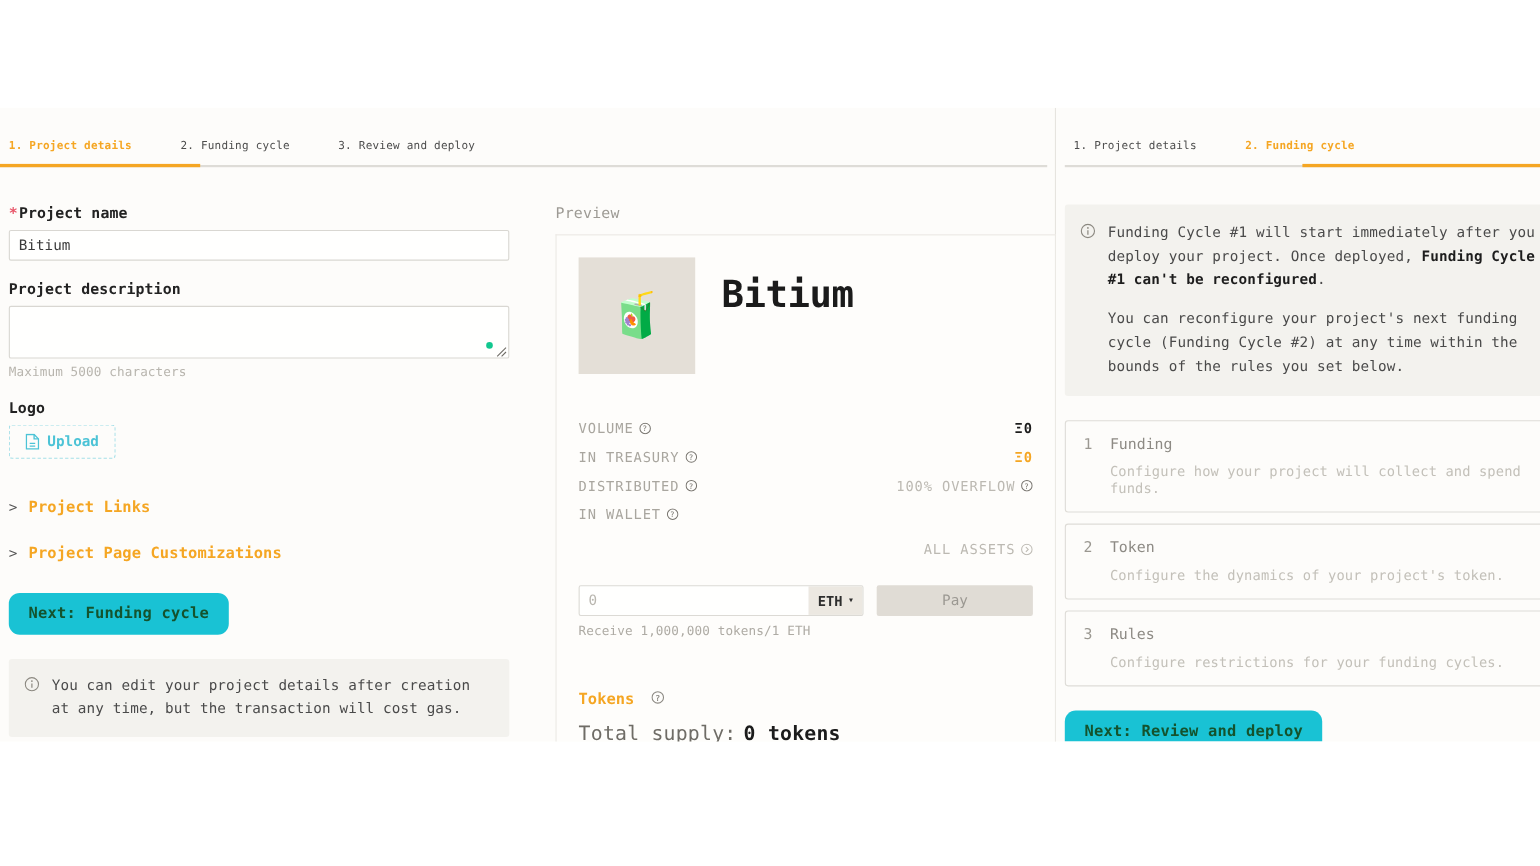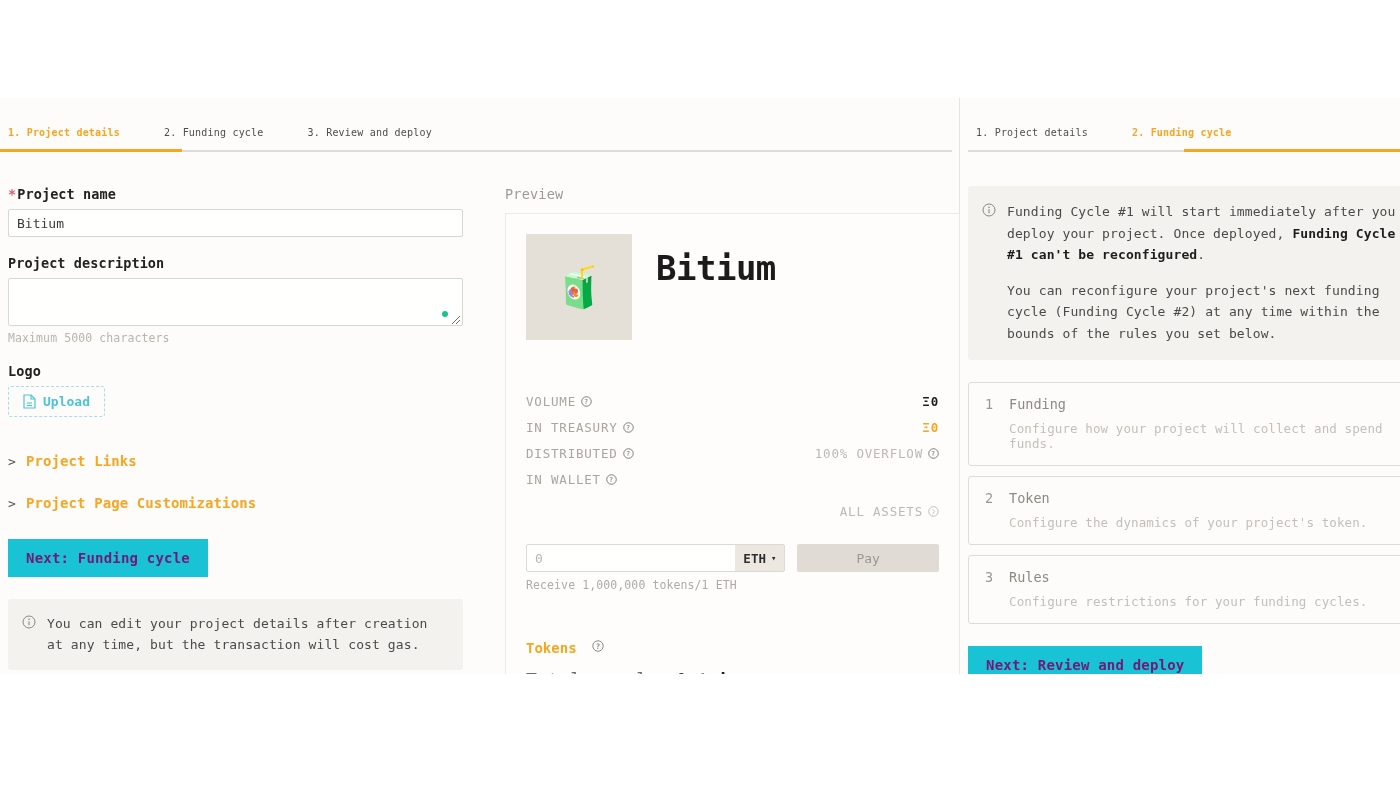--- a/index.html
+++ b/index.html
@@ -153,23 +153,23 @@
     font-weight: 700;
     cursor: pointer;
     padding: 6px 0;
     letter-spacing: .1px;
   }
   .chev { color: #555; font-weight: 400; font-size: 13px; }
 
   .btn-teal {
     display: inline-block;
     background: #19c2d4;
-    color: #701a75;
+    color: #14532d;
     border: none;
-    border-radius: 0;
+    border-radius: 10px;
     font-family: inherit;
     font-size: 14px;
     font-weight: 700;
     padding: 11px 18px;
     cursor: pointer;
     letter-spacing: .2px;
   }
 
   .infobox {
     background: #f3f2ee;
@@ -218,21 +218,21 @@
     flex: 0 0 106px;
   }
   .proj-name {
     font-size: 34px;
     font-weight: 700;
     color: #1b1b1b;
     letter-spacing: -.5px;
     margin-top: 14px;
   }
 
-  .stats { margin-top: 48px; }
+  .stats { margin-top: 36px; }
   .stat-row {
     display: flex;
     justify-content: space-between;
     align-items: center;
     height: 26px;
     font-size: 12.5px;
     letter-spacing: .8px;
   }
   .stat-label { color: #a9a69f; display: flex; align-items: center; gap: 5px; }
   .stat-val { color: #1c1c1c; font-weight: 700; display: flex; align-items: center; gap: 3px; }

